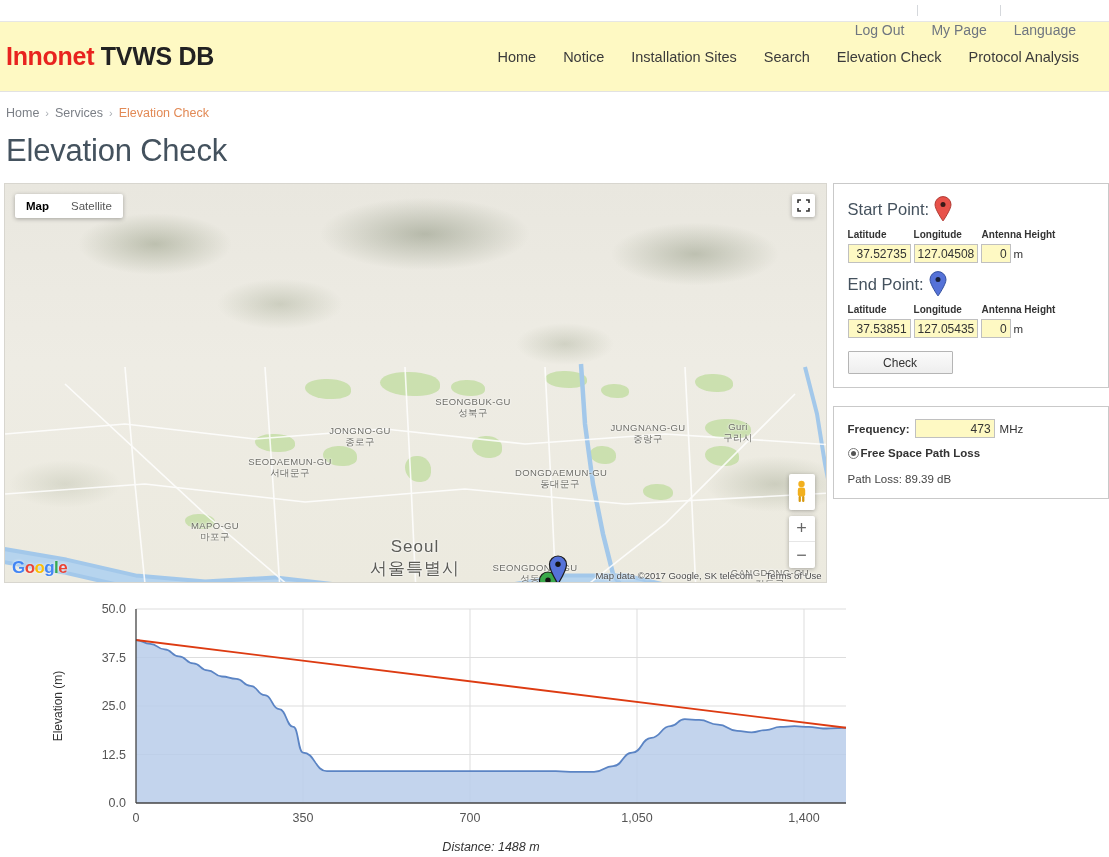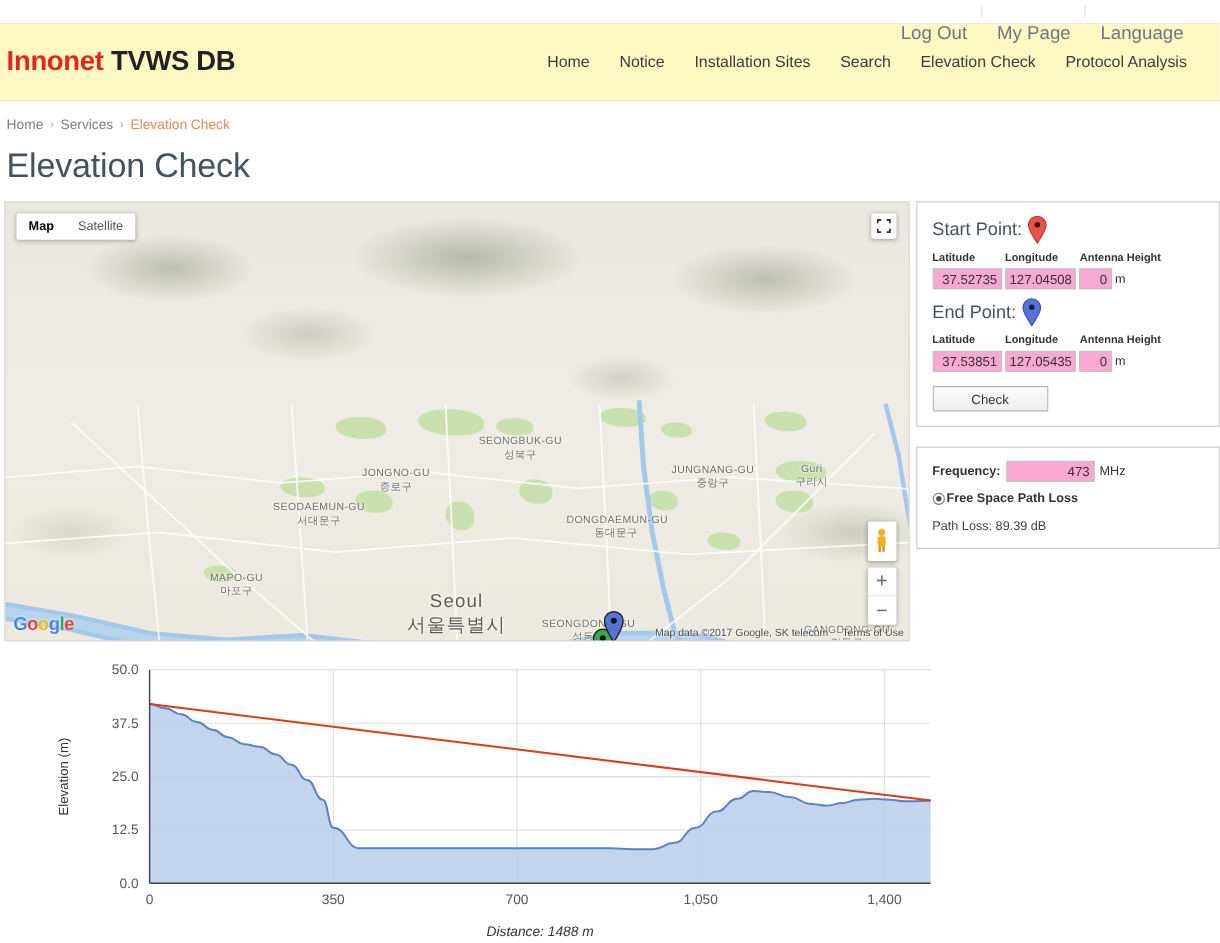--- a/index.html
+++ b/index.html
@@ -15,21 +15,21 @@
   .utility-bar {
     height: 22px;
     border-bottom: 1px solid #e6e6e6;
     display: flex;
     justify-content: flex-end;
     align-items: center;
     padding-right: 20px;
     background: #ffffff;
   }
   .utility-link {
-    font-size: 17px;
+    font-size: 14px;
     color: #6f7680;
     padding: 0 13px;
     text-decoration: none;
     line-height: 12px;
     cursor: pointer;
     margin-top: 38px;
   }
   .utility-sep {
     width: 1px; height: 11px; background: #d5d8dc;
   }
@@ -188,21 +188,21 @@
   .field-head {
     display: flex; margin-top: 7px;
     font-size: 10px; font-weight: bold; color: #333;
   }
   .fh-lat { width: 66px; }
   .fh-lon { width: 68px; }
   .fh-ant { flex: 1; }
   .field-row { display: flex; align-items: center; margin-top: 4px; gap: 3px; }
   .inp {
     border: 1px solid #c0c0c0;
-    background: #f9a8d4;
+    background: #fef9c3;
     font-family: "Liberation Sans", sans-serif;
     font-size: 12px;
     color: #333;
     text-align: right;
     padding: 2px 3px;
     height: 19px;
     outline: none;
   }
   .inp-lat { width: 63px; }
   .inp-lon { width: 64px; }

